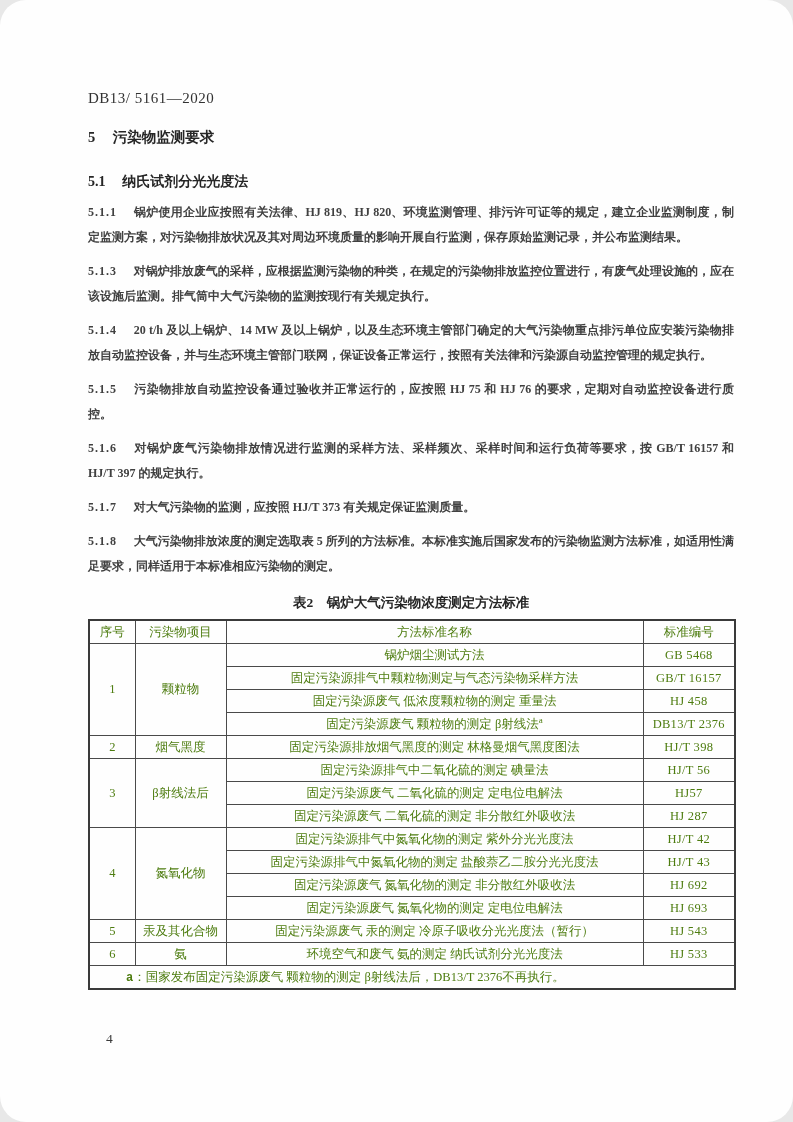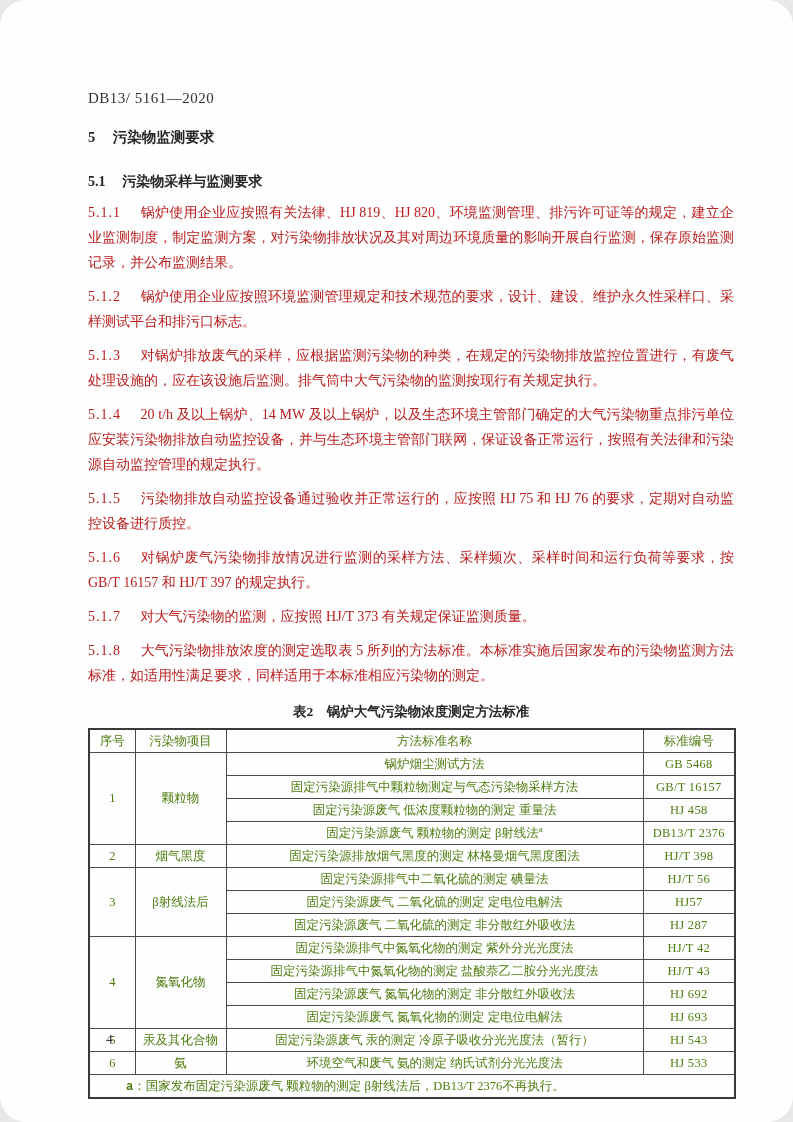--- a/index.html
+++ b/index.html
@@ -38,24 +38,25 @@
   .h2 {
     margin-top: 26px;
     font-size: 14px;
     font-weight: bold;
     color: #262626;
   }
   .h-num { margin-right: 1.2em; }
   #paragraphs { margin-top: 4px; }
   .para {
     margin: 9px 0 0 0;
-    font-size: 14px;
+    font-size: 12px;
     line-height: 25px;
     text-align: justify;
-    color: #b91c1c;
+    color: #404040;
+    font-weight: bold;
   }
   .p-num {
     margin-right: 1.4em;
     letter-spacing: 1px;
   }
   .table-caption {
     margin-top: 15px;
     text-align: center;
     font-weight: bold;
     font-size: 13.5px;
@@ -107,26 +108,25 @@
 <div class="sheet">
   <div class="content">
 
     <div class="doc-number">DB13/ 5161—2020</div>
 
     <div class="h1">
       <span class="h-num">5</span><span>污染物监测要求</span>
     </div>
 
     <div class="h2">
-      <span class="h-num">5.1</span><span>污染物采样与监测要求</span>
+      <span class="h-num">5.1</span><span>纳氏试剂分光光度法</span>
     </div>
 
     <div id="paragraphs">
         <p class="para"><span class="p-num">5.1.1</span><span>锅炉使用企业应按照有关法律、HJ 819、HJ 820、环境监测管理、排污许可证等的规定，建立企业监测制度，制定监测方案，对污染物排放状况及其对周边环境质量的影响开展自行监测，保存原始监测记录，并公布监测结果。</span></p>
-        <p class="para"><span class="p-num">5.1.2</span><span>锅炉使用企业应按照环境监测管理规定和技术规范的要求，设计、建设、维护永久性采样口、采样测试平台和排污口标志。</span></p>
         <p class="para"><span class="p-num">5.1.3</span><span>对锅炉排放废气的采样，应根据监测污染物的种类，在规定的污染物排放监控位置进行，有废气处理设施的，应在该设施后监测。排气筒中大气污染物的监测按现行有关规定执行。</span></p>
         <p class="para"><span class="p-num">5.1.4</span><span>20 t/h 及以上锅炉、14 MW 及以上锅炉，以及生态环境主管部门确定的大气污染物重点排污单位应安装污染物排放自动监控设备，并与生态环境主管部门联网，保证设备正常运行，按照有关法律和污染源自动监控管理的规定执行。</span></p>
         <p class="para"><span class="p-num">5.1.5</span><span>污染物排放自动监控设备通过验收并正常运行的，应按照 HJ 75 和 HJ 76 的要求，定期对自动监控设备进行质控。</span></p>
         <p class="para"><span class="p-num">5.1.6</span><span>对锅炉废气污染物排放情况进行监测的采样方法、采样频次、采样时间和运行负荷等要求，按 GB/T 16157 和 HJ/T 397 的规定执行。</span></p>
         <p class="para"><span class="p-num">5.1.7</span><span>对大气污染物的监测，应按照 HJ/T 373 有关规定保证监测质量。</span></p>
         <p class="para"><span class="p-num">5.1.8</span><span>大气污染物排放浓度的测定选取表 5 所列的方法标准。本标准实施后国家发布的污染物监测方法标准，如适用性满足要求，同样适用于本标准相应污染物的测定。</span></p>
       </div>
 
     <div class="table-caption">表2　锅炉大气污染物浓度测定方法标准</div>
 

